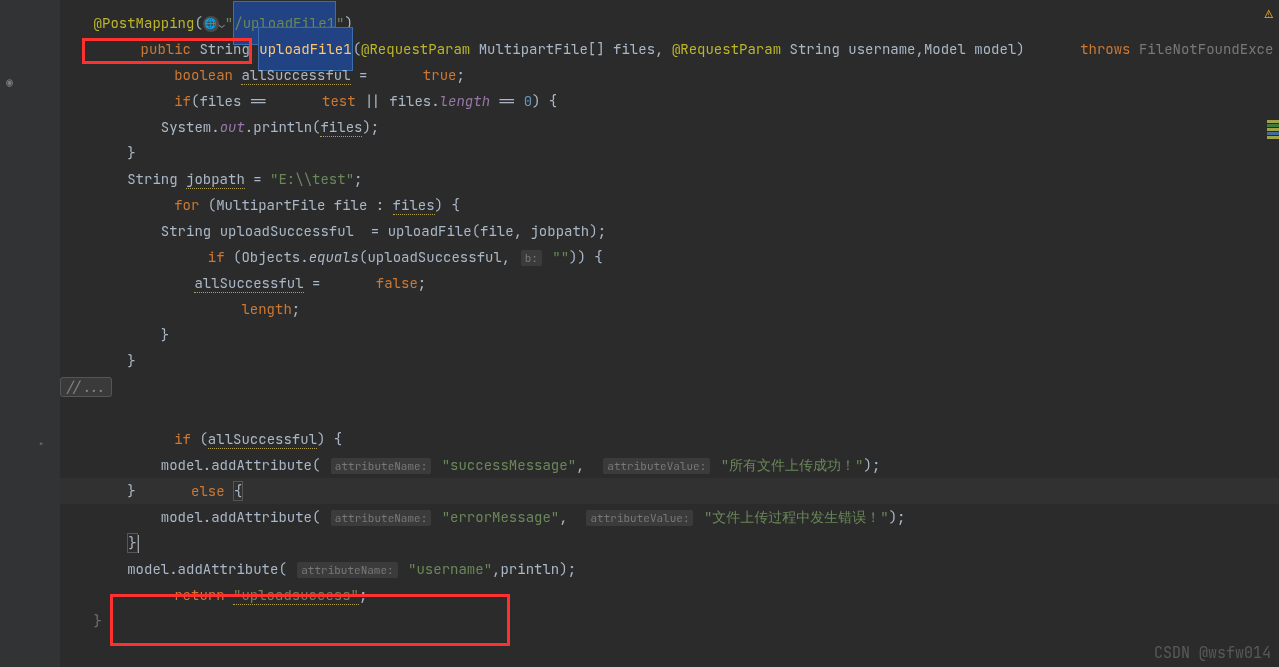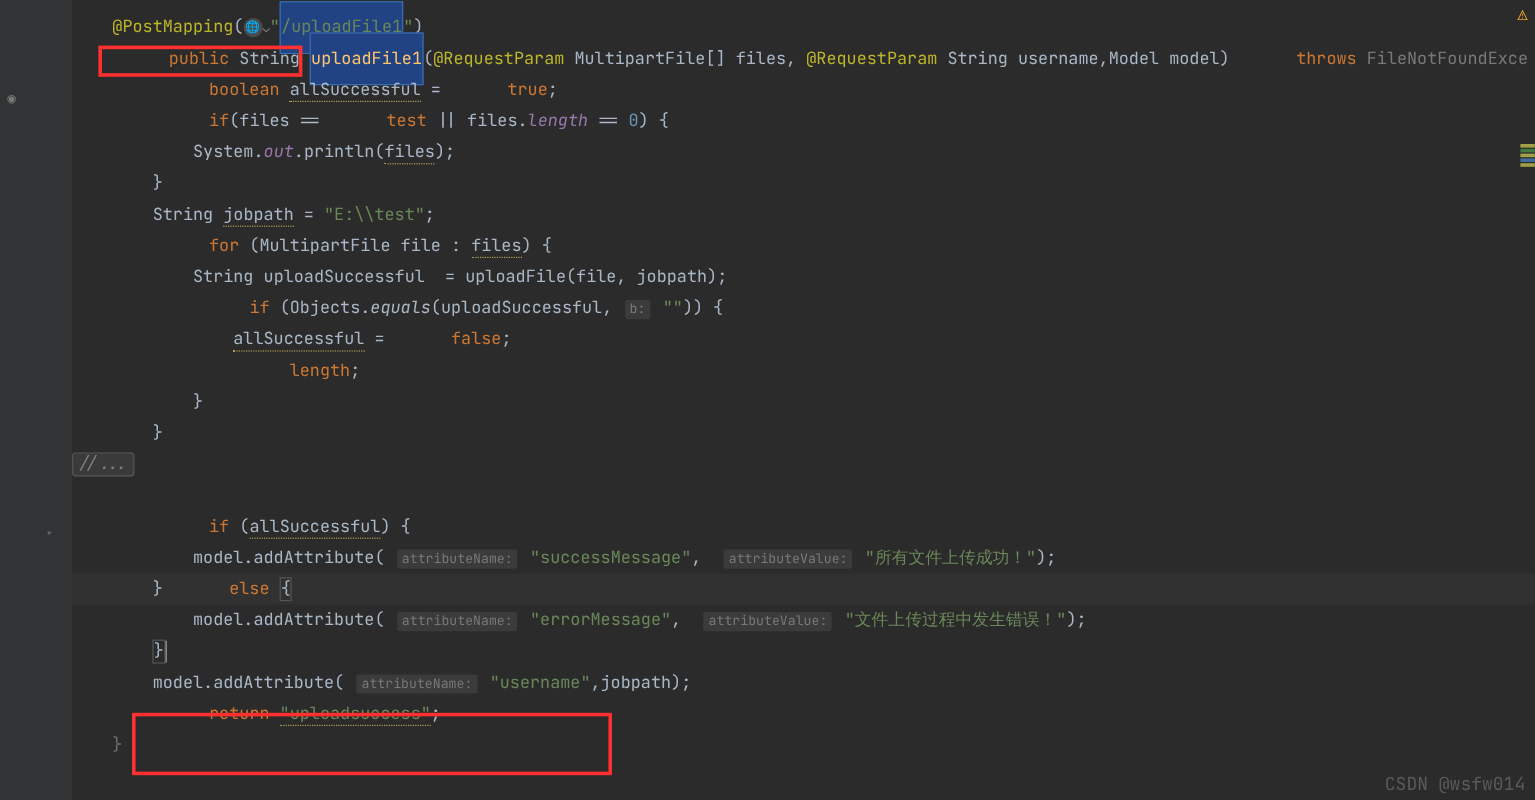--- a/index.html
+++ b/index.html
@@ -173,21 +173,21 @@
     <div class="line">        <span class="kw">if</span><span> (</span><span class="warn-underline">allSuccessful</span><span>) {</span></div>
 
     <div class="line">            <span>model.</span><span>addAttribute</span><span>( </span><span class="param-hint">attributeName:</span> <span class="str">"successMessage"</span><span>, </span> <span class="param-hint">attributeValue:</span> <span class="str">"所有文件上传成功！"</span><span>);</span></div>
 
     <div class="line caret-line">        <span>}</span><span class="kw"> else </span><span style="border:1px solid #555;">{</span></div>
 
     <div class="line">            <span>model.</span><span>addAttribute</span><span>( </span><span class="param-hint">attributeName:</span> <span class="str">"errorMessage"</span><span>, </span> <span class="param-hint">attributeValue:</span> <span class="str">"文件上传过程中发生错误！"</span><span>);</span></div>
 
     <div class="line">        <span style="border:1px solid #555;">}</span><span style="border-left:1px solid #a0a0a0; display:inline-block; height:18px; vertical-align:middle;"></span></div>
 
-    <div class="line">        <span>model.</span><span>addAttribute</span><span>( </span><span class="param-hint">attributeName:</span> <span class="str">"username"</span><span>,jobpath);</span></div>
+    <div class="line">        <span>model.</span><span>addAttribute</span><span>( </span><span class="param-hint">attributeName:</span> <span class="str">"username"</span><span>,println);</span></div>
 
     <div class="line">        <span class="kw">return</span><span> </span><span class="str warn-underline">"uploadsuccess"</span><span>;</span></div>
 
     <div class="line">    <span style="color:#707070">}</span></div>
 
     <div class="red-box" style="top:38px; left:22px; width:170px; height:26px;"></div>
     <div class="red-box" style="top:594px; left:50px; width:400px; height:52px;"></div>
 
   </div>
 </div>

